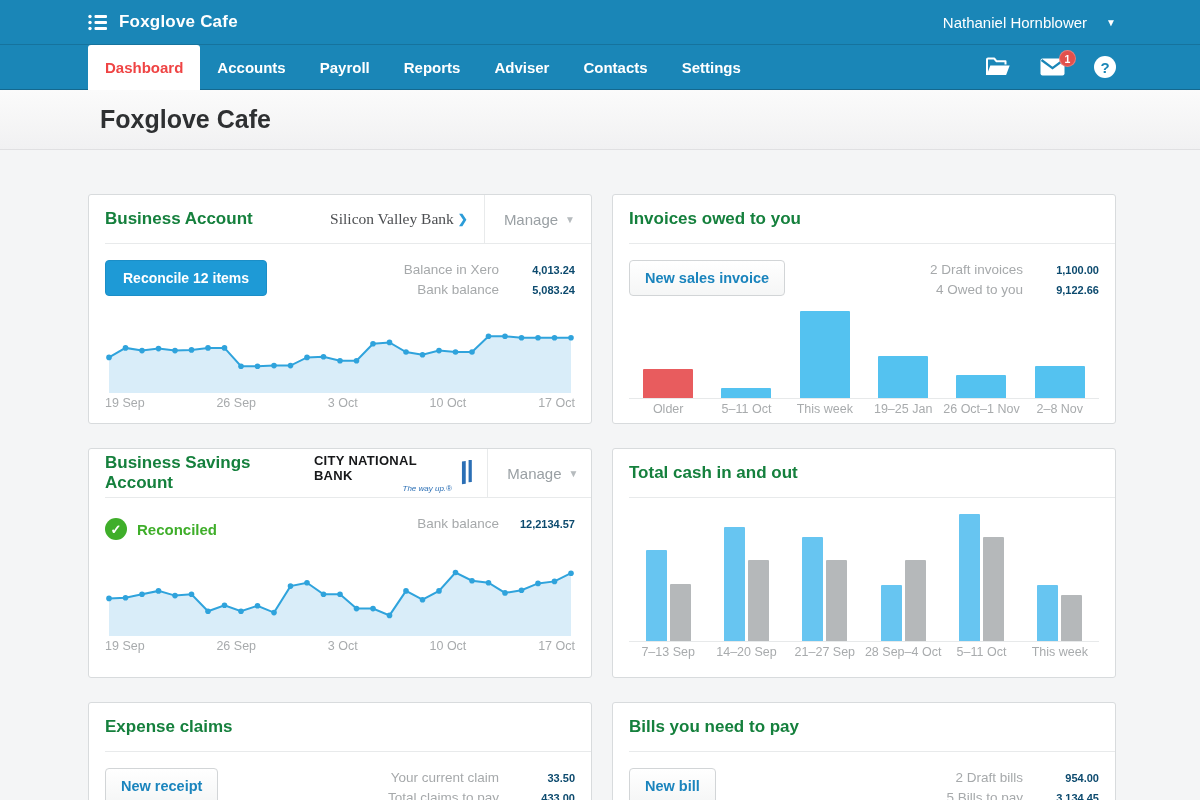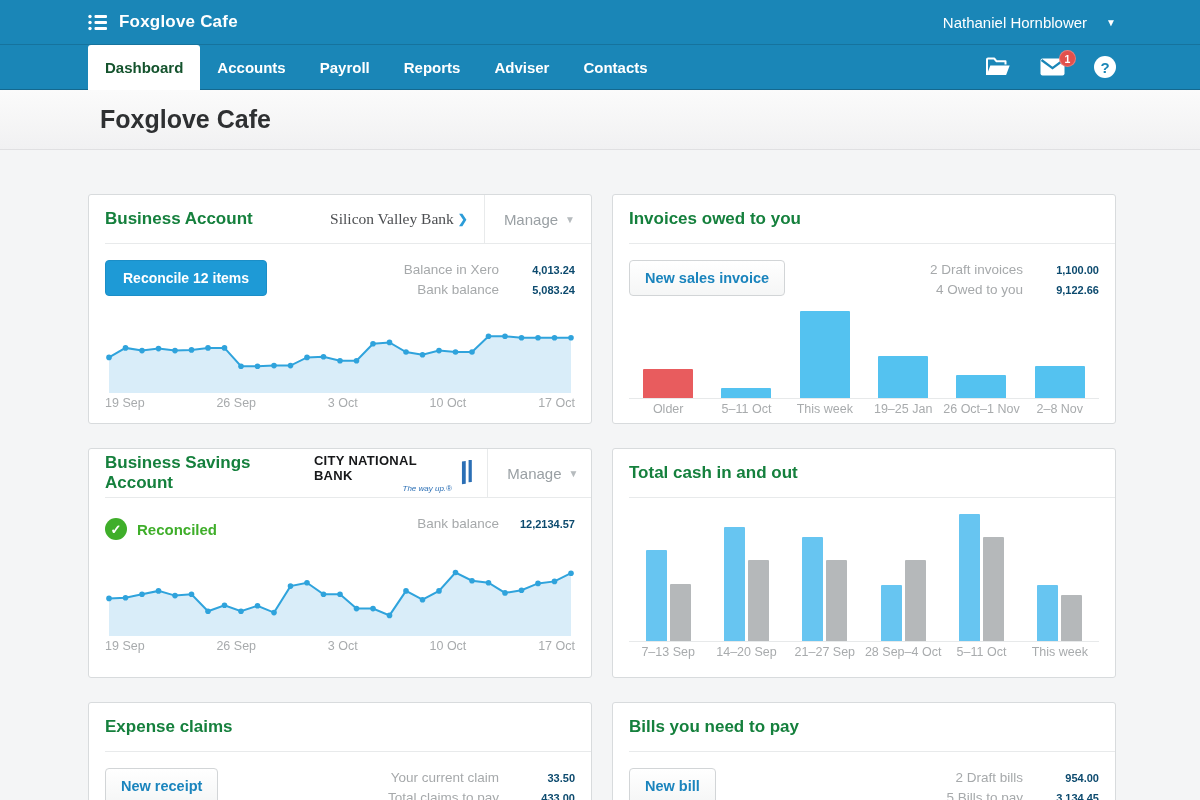--- a/index.html
+++ b/index.html
@@ -14,21 +14,21 @@
   .user-menu { margin-left:auto; display:flex; align-items:center; gap:19px; color:#fff;
                font-size:15px; cursor:pointer; }
   .caret { font-size:10px; }
 
   
   .navbar { height:46px; background:#1a86b7; border-top:1px solid rgba(0,0,0,.14);
             border-bottom:1px solid rgba(0,0,0,.22); display:flex; align-items:stretch;
             padding:0 84px 0 88px; position:relative; }
   .nav-tab { display:flex; align-items:center; padding:0 17px; color:#fff; font-size:15px;
              font-weight:700; cursor:pointer; }
-  .nav-tab.active { background:#fff; color:#14532d; border-radius:3px 3px 0 0;
+  .nav-tab.active { background:#fff; color:#ef4444; border-radius:3px 3px 0 0;
                     margin-bottom:-1px; z-index:2; }
   .nav-icons { margin-left:auto; display:flex; align-items:center; gap:29px; }
   .icon-btn { position:relative; cursor:pointer; display:flex; align-items:center; }
   .badge { position:absolute; top:-8px; right:-11px; min-width:17px; height:17px;
            background:#e2504c; border-radius:9px; color:#fff; font-size:10.5px; font-weight:700;
            display:flex; align-items:center; justify-content:center; padding:0 4px;
            border:1px solid rgba(255,255,255,.25); }
   .help-circle { width:22px; height:22px; border-radius:50%; background:#fff; color:#1a86b7;
                  font-weight:700; font-size:15px; display:flex; align-items:center;
                  justify-content:center; }
@@ -118,20 +118,21 @@
   </div>
 </header>
 
 <nav class="navbar">
   <div class="nav-tab active">Dashboard</div>
   <div class="nav-tab">Accounts</div>
   <div class="nav-tab">Payroll</div>
   <div class="nav-tab">Reports</div>
   <div class="nav-tab">Adviser</div>
   <div class="nav-tab">Contacts</div>
+  <div class="nav-tab">Settings</div>
   <div class="nav-icons">
     <div class="icon-btn">
       <svg width="26" height="20" viewBox="0 0 26 20">
         <path d="M2 18 V2.5 a1 1 0 0 1 1-1 h6.2 l2.4 2.8 h8.9 v3.2" fill="none" stroke="#ffffff" stroke-width="2" stroke-linejoin="round"></path>
         <path d="M5.3 8.6 h19.4 l-3.6 9.4 H1.8 z" fill="#ffffff"></path>
       </svg>
     </div>
     <div class="icon-btn">
       <svg width="25" height="18" viewBox="0 0 25 18">
         <rect x="0.5" y="0.5" width="24" height="17" rx="2" fill="#ffffff"></rect>

